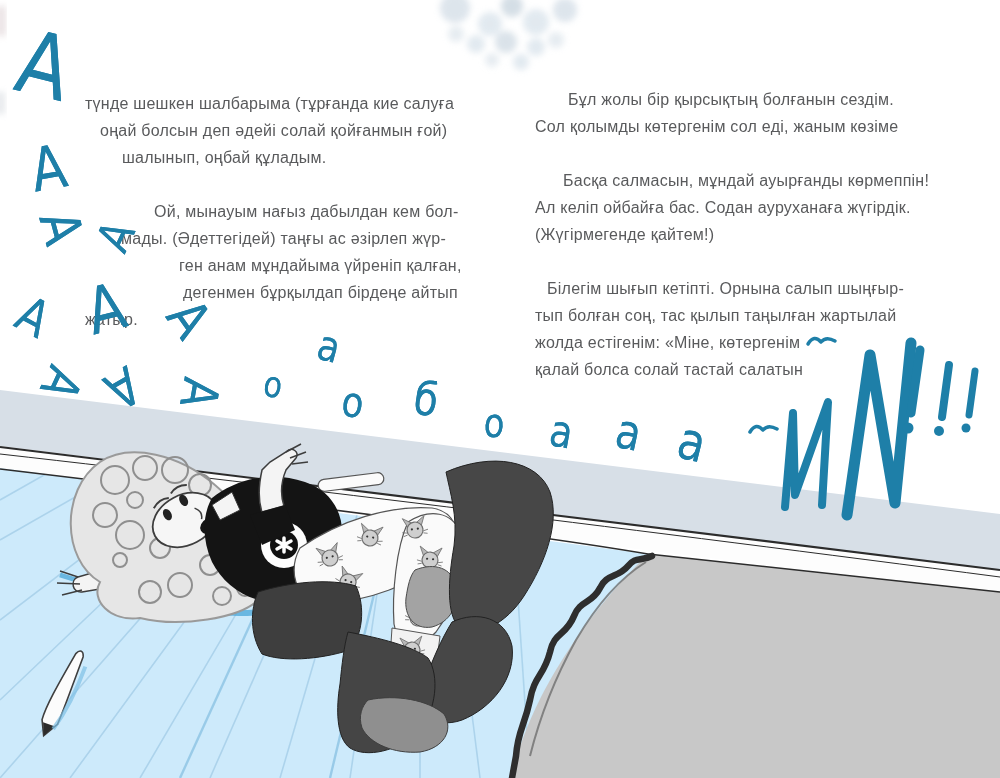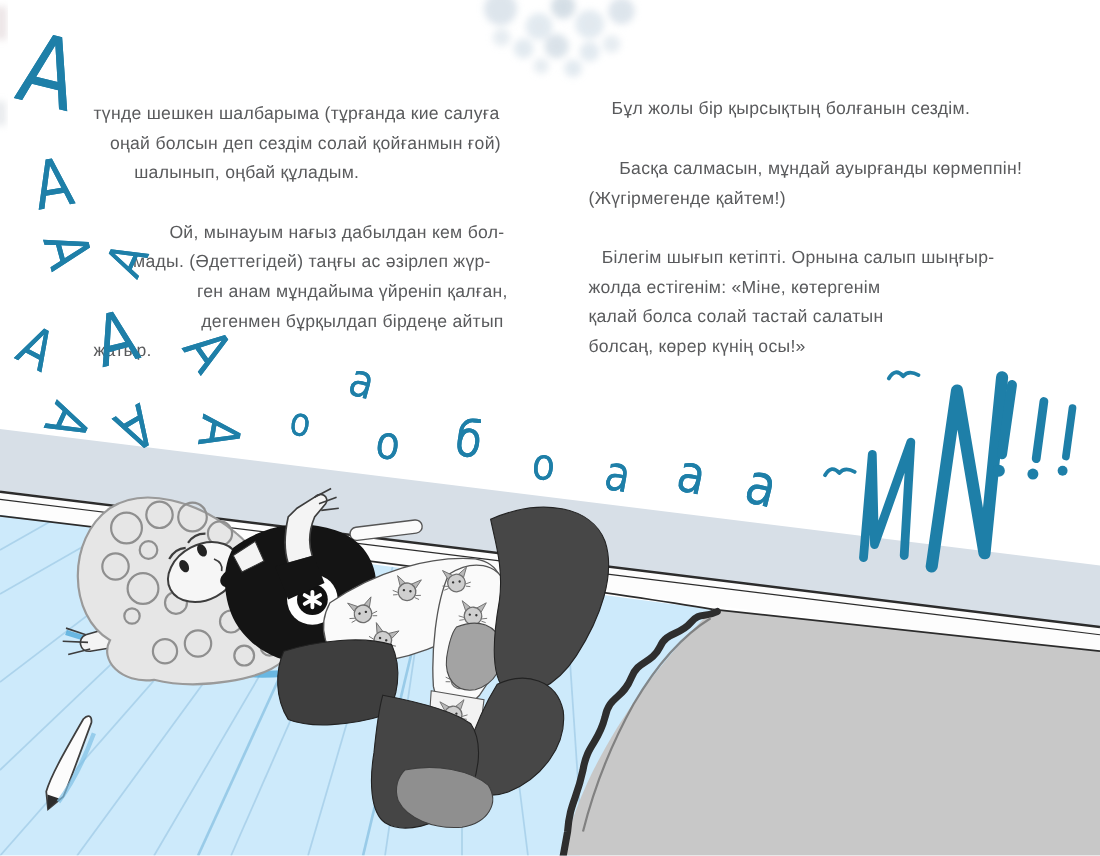--- a/index.html
+++ b/index.html
@@ -203,45 +203,47 @@
       <path d="M214,40 L207,92" stroke-width="8"></path>
         <circle cx="204" cy="106" r="5" fill="#1e7fa8" stroke="none"></circle>
       <path d="M240,46 L234,90" stroke-width="7"></path>
         <circle cx="231" cy="103" r="4.5" fill="#1e7fa8" stroke="none"></circle>
     </g>
   </svg>
 
   <div id="left-text" class="textcol">
     <div class="para">
       <div class="ln">түнде шешкен шалбарыма (тұрғанда кие салуға</div>
-      <div class="ln" style="margin-left:15px">оңай болсын деп сездім солай қойғанмын ғой)</div>
+      <div class="ln" style="margin-left:15px">оңай болсын деп әдейі солай қойғанмын ғой)</div>
       <div class="ln" style="margin-left:37px">шалынып, оңбай құладым.</div>
     </div>
     <div class="para">
       <div class="ln" style="margin-left:69px">Ой, мынауым нағыз дабылдан кем бол-</div>
       <div class="ln" style="margin-left:36px">мады. (Әдеттегідей) таңғы ас әзірлеп жүр-</div>
       <div class="ln" style="margin-left:94px">ген анам мұндайыма үйреніп қалған,</div>
       <div class="ln" style="margin-left:98px">дегенмен бұрқылдап бірдеңе айтып</div>
       <div class="ln" style="">жатыр.</div>
     </div>
   </div>
 
   <div id="right-text" class="textcol">
     <div class="para">
-      <div class="ln" style="margin-left:21px">Бұл жолы бір қырсықтың болғанын сездім.</div>
+      <div class="ln" style="margin-left:33px">Бұл жолы бір қырсықтың болғанын сездім.</div>
+      <div class="ln">Сол қолымды көтергенім сол еді, жаным көзіме</div>
     </div>
     <div class="para">
       <div class="ln" style="margin-left:28px">Басқа салмасын, мұндай ауырғанды көрмеппін!</div>
+      <div class="ln">Ал келіп ойбайға бас. Содан ауруханаға жүгірдік.</div>
       <div class="ln">(Жүгірмегенде қайтем!)</div>
     </div>
     <div class="para">
       <div class="ln" style="margin-left:12px">Білегім шығып кетіпті. Орнына салып шыңғыр-</div>
+      <div class="ln">тып болған соң, тас қылып таңылған жартылай</div>
       <div class="ln">жолда естігенім: «Міне, көтергенім</div>
       <div class="ln">қалай болса солай тастай салатын</div>
-      <div class="ln">болсаң, көрер күнің осы!»</div>
     </div>
   </div>
 
   <div id="scream-layer" aria-label="ААААААААААоаобоааайЙ!!!">
       <span class="scr" style="left: 14px; top: 22px; font-size: 88px; transform: rotate(14deg) scaleX(0.85);">А</span>
       <span class="scr" style="left: 28px; top: 138px; font-size: 60px; transform: rotate(-10deg) scaleX(0.85);">А</span>
       <span class="scr" style="left: 42px; top: 201px; font-size: 54px; transform: rotate(75deg) scaleX(0.85);">А</span>
       <span class="scr" style="left: 100px; top: 213px; font-size: 46px; transform: rotate(-65deg) scaleX(0.85);">А</span>
       <span class="scr" style="left: 16px; top: 292px; font-size: 50px; transform: rotate(28deg) scaleX(0.85);">А</span>
       <span class="scr" style="left: 84px; top: 277px; font-size: 64px; transform: rotate(-14deg) scaleX(0.85);">А</span>

